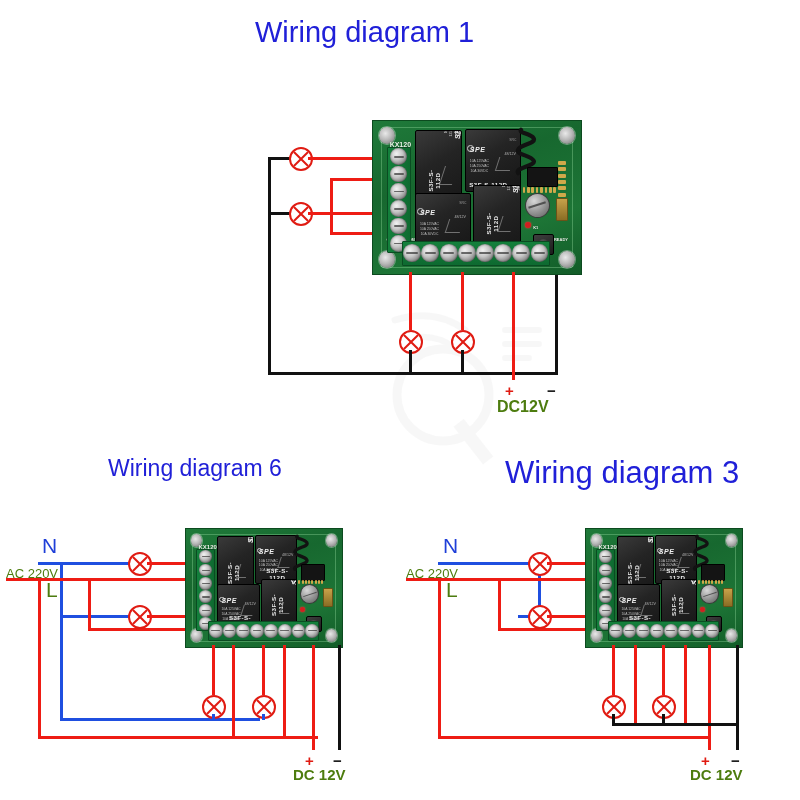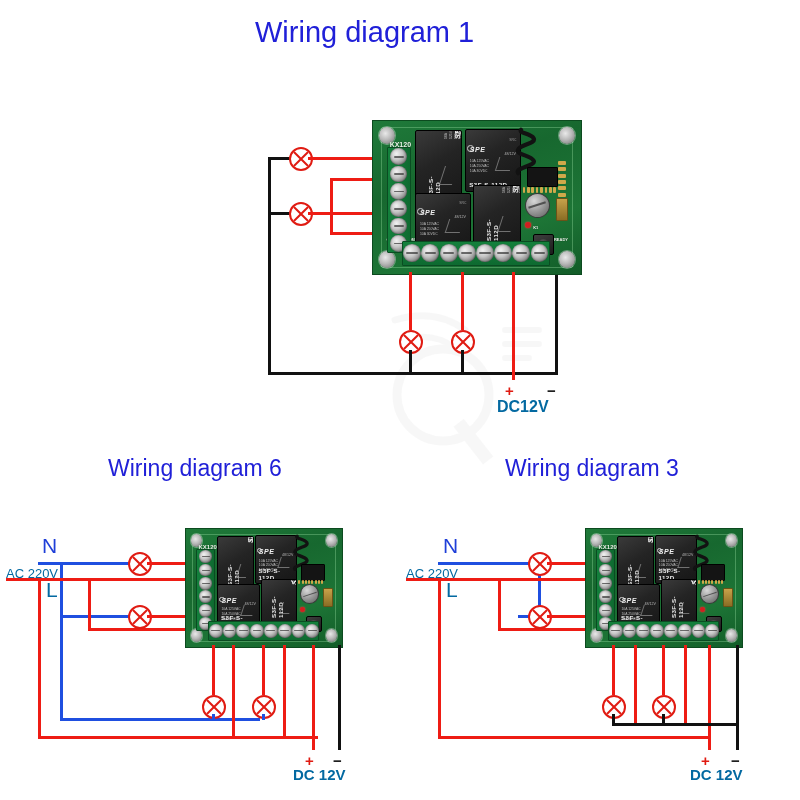--- a/index.html
+++ b/index.html
@@ -1,30 +1,30 @@
 <!DOCTYPE html>
 <html><head>
 <meta charset="utf-8">
 <style>
   html,body{margin:0;padding:0;}
   body{
     width:800px;height:800px;position:relative;overflow:hidden;
     background:#ffffff;
     font-family:"Liberation Sans", sans-serif;
   }
-  .stage{position:absolute;left:0;top:0;width:632px;height:800px;}
+  .stage{position:absolute;left:0;top:0;width:632px;height:800px;text-align:center;}
 
   
   .title{
     position:absolute;color:#2020d8;white-space:nowrap;
     font-weight:400;
   }
   #title1{left:255px;top:16px;font-size:29px;}
   #title2{left:108px;top:455px;font-size:23px;}
-  #title3{left:505px;top:455px;font-size:23px;}
+  #title3{left:505px;top:455px;font-size:31px;}
 
   
   .watermark{
     position:absolute;left:355px;top:300px;width:200px;height:190px;
     opacity:.10;pointer-events:none;
   }
 
   
   .w{position:absolute;}
   .wh{height:0;border-top-style:solid;}
@@ -38,21 +38,21 @@
   .lamp::before,.lamp::after{
     content:"";position:absolute;left:50%;top:50%;
     width:100%;height:2px;background:#e01b12;
     transform-origin:center;
   }
   .lamp::before{transform:translate(-50%,-50%) rotate(45deg);}
   .lamp::after{transform:translate(-50%,-50%) rotate(-45deg);}
 
   
   .lbl{position:absolute;white-space:nowrap;}
-  .lbl-red{color:#0369a1;}
+  .lbl-red{color:#4d7c0f;}
   .lbl-blue{color:#1f3fd8;}
   .pol{position:absolute;white-space:nowrap;font-size:15px;font-weight:700;}
   .pol-plus{color:#e01b12;}
   .pol-minus{color:#111;}
 
   
   .board{
     position:absolute;
     background:linear-gradient(160deg,#1f7a3a 0%,#17682f 35%,#1d7536 70%,#125c28 100%);
     border:1px solid #0c4a1f;

